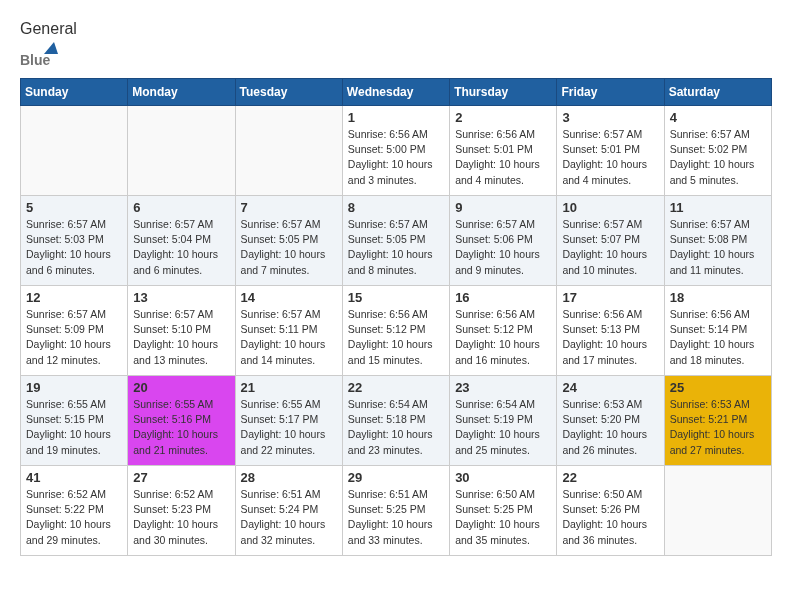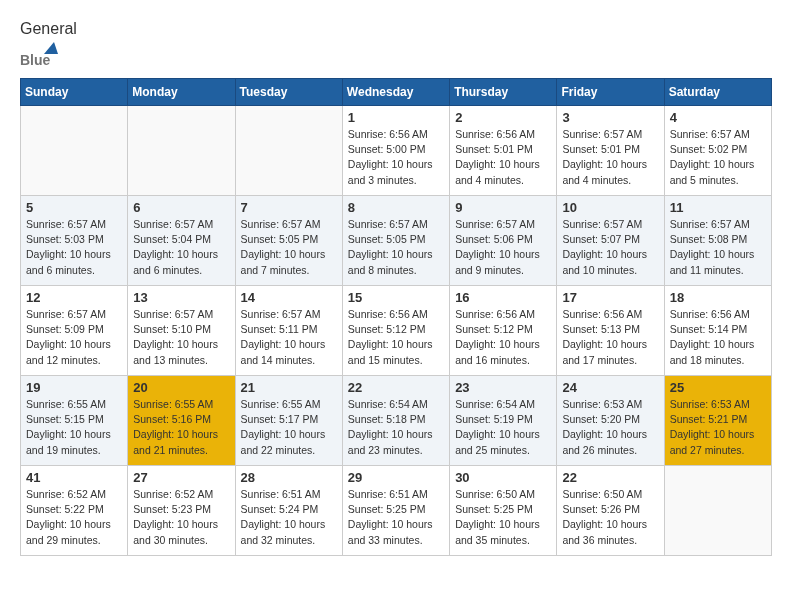--- a/index.html
+++ b/index.html
@@ -191,21 +191,21 @@
         <td style="background: rgb(255, 255, 255);">
           <span class="day-number">18</span>
           <div class="day-info">Sunrise: 6:56 AM<br>Sunset: 5:14 PM<br>Daylight: 10 hours and 18 minutes.</div>
         </td>
       </tr>
       <tr>
         <td style="background: rgb(240, 244, 248);">
           <span class="day-number">19</span>
           <div class="day-info">Sunrise: 6:55 AM<br>Sunset: 5:15 PM<br>Daylight: 10 hours and 19 minutes.</div>
         </td>
-        <td style="background: #eab308;">
+        <td style="background: #d946ef;">
           <span class="day-number">20</span>
           <div class="day-info">Sunrise: 6:55 AM<br>Sunset: 5:16 PM<br>Daylight: 10 hours and 21 minutes.</div>
         </td>
         <td style="background: rgb(240, 244, 248);">
           <span class="day-number">21</span>
           <div class="day-info">Sunrise: 6:55 AM<br>Sunset: 5:17 PM<br>Daylight: 10 hours and 22 minutes.</div>
         </td>
         <td style="background: rgb(240, 244, 248);">
           <span class="day-number">22</span>
           <div class="day-info">Sunrise: 6:54 AM<br>Sunset: 5:18 PM<br>Daylight: 10 hours and 23 minutes.</div>

